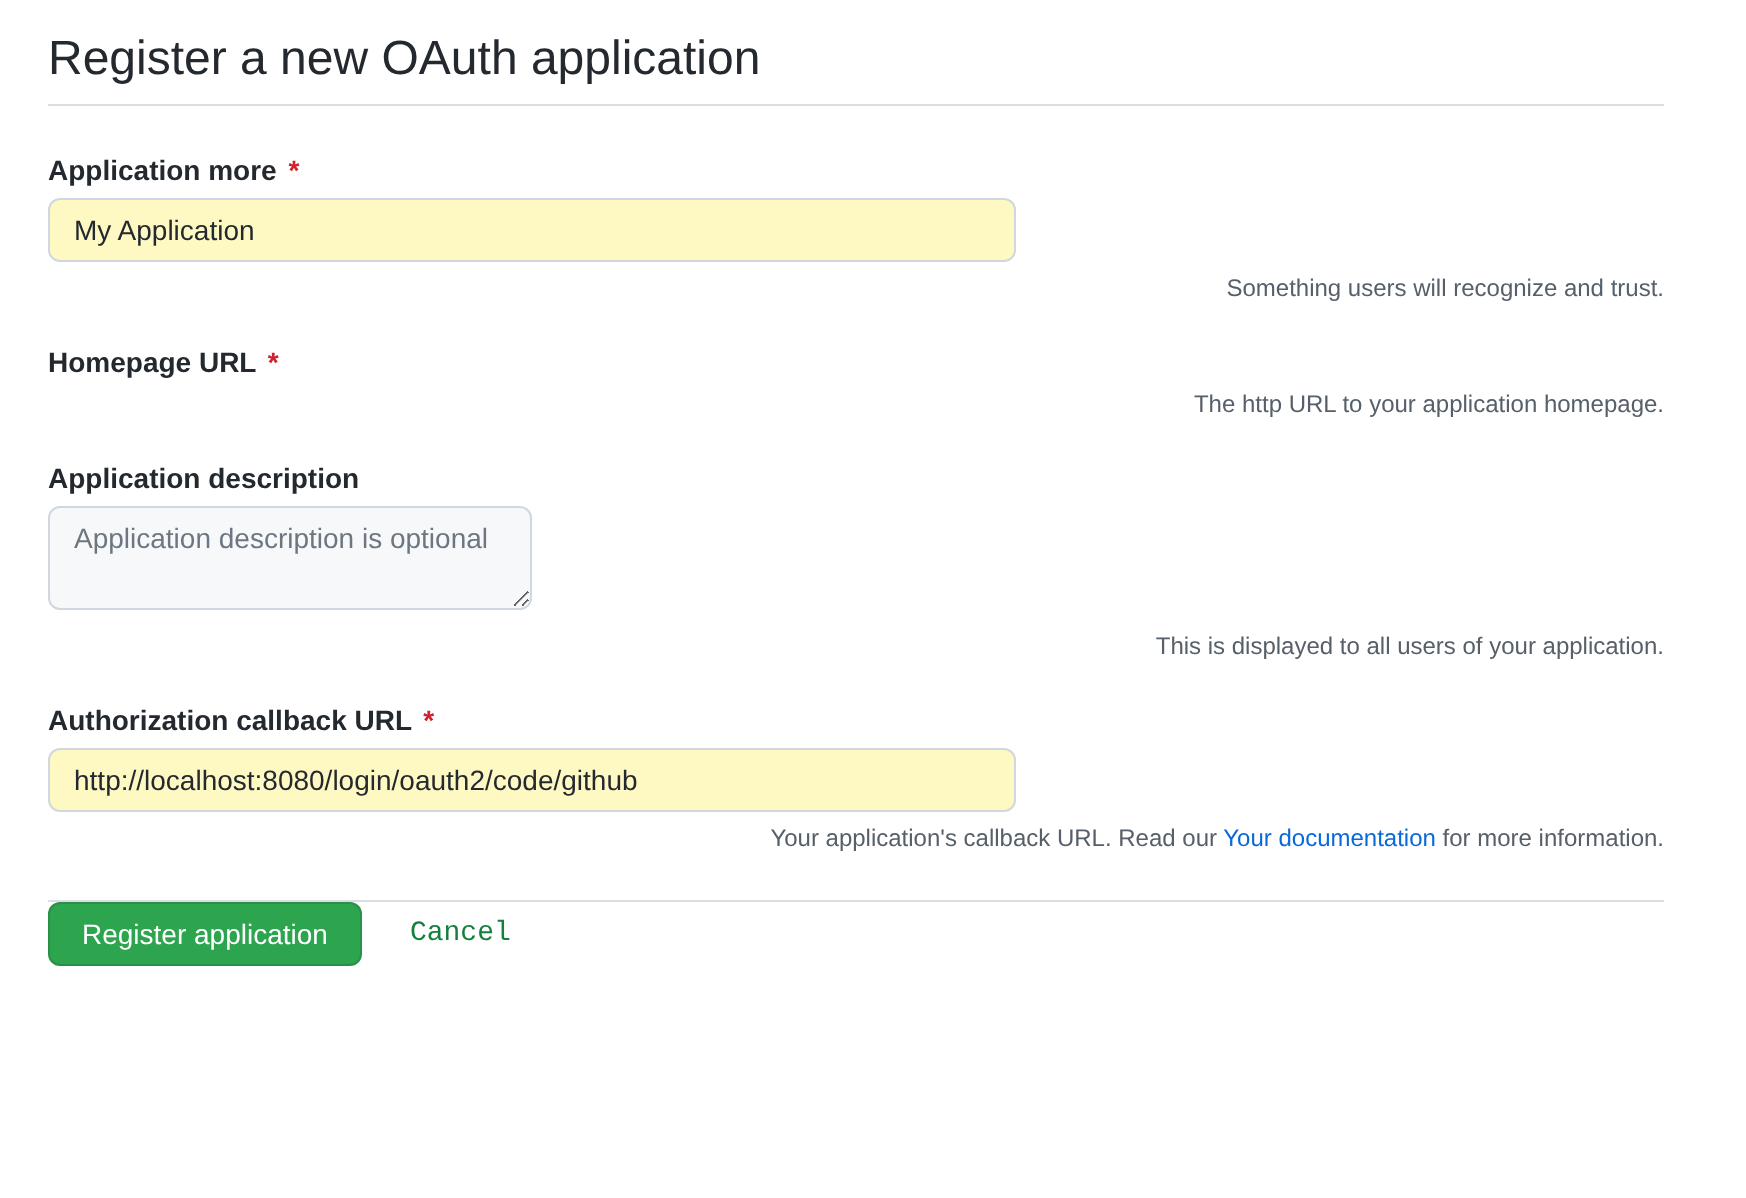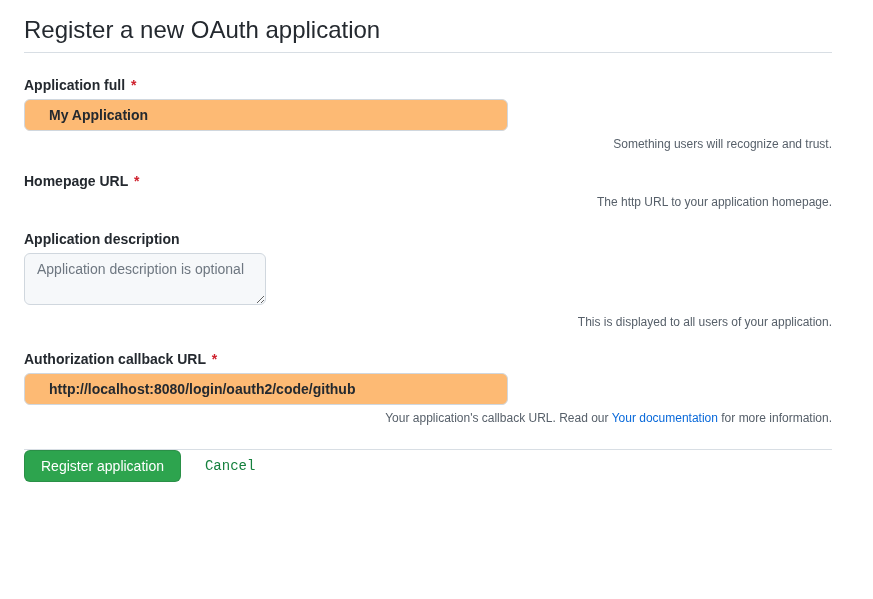--- a/index.html
+++ b/index.html
@@ -33,29 +33,28 @@
       margin-bottom: 6px;
       color: #24292f;
     }
     .required {
       color: #cf222e;
       margin-left: 2px;
     }
     .form-input {
       width: 484px;
       max-width: 100%;
-      padding: 5px 24px;
+      padding: 5px 12px;
       font-size: 14px;
       line-height: 20px;
       color: #24292f;
-      background-color: #fdba74;
+      background-color: #fef9c3;
       border: 1px solid #d0d7de;
       border-radius: 6px;
       outline: none;
-      font-weight: bold;
     }
     .form-textarea {
       width: 242px;
       height: 52px;
       padding: 5px 12px;
       font-size: 14px;
       line-height: 20px;
       color: #24292f;
       background-color: #f6f8fa;
       border: 1px solid #d0d7de;
@@ -107,21 +106,21 @@
   </style>
 </head>
 <body>
 
 <div class="container">
   <h1>Register a new OAuth application</h1>
 
   <form>
     <div class="form-group">
       <label class="form-label">
-        <span>Application full</span>
+        <span>Application more</span>
         <span class="required">*</span>
       </label>
       <input type="text" class="form-input" value="My Application" style="">
       <div class="form-hint">Something users will recognize and trust.</div>
     </div>
 
     <div class="form-group">
       <label class="form-label">
         <span>Homepage URL</span>
         <span class="required">*</span>

